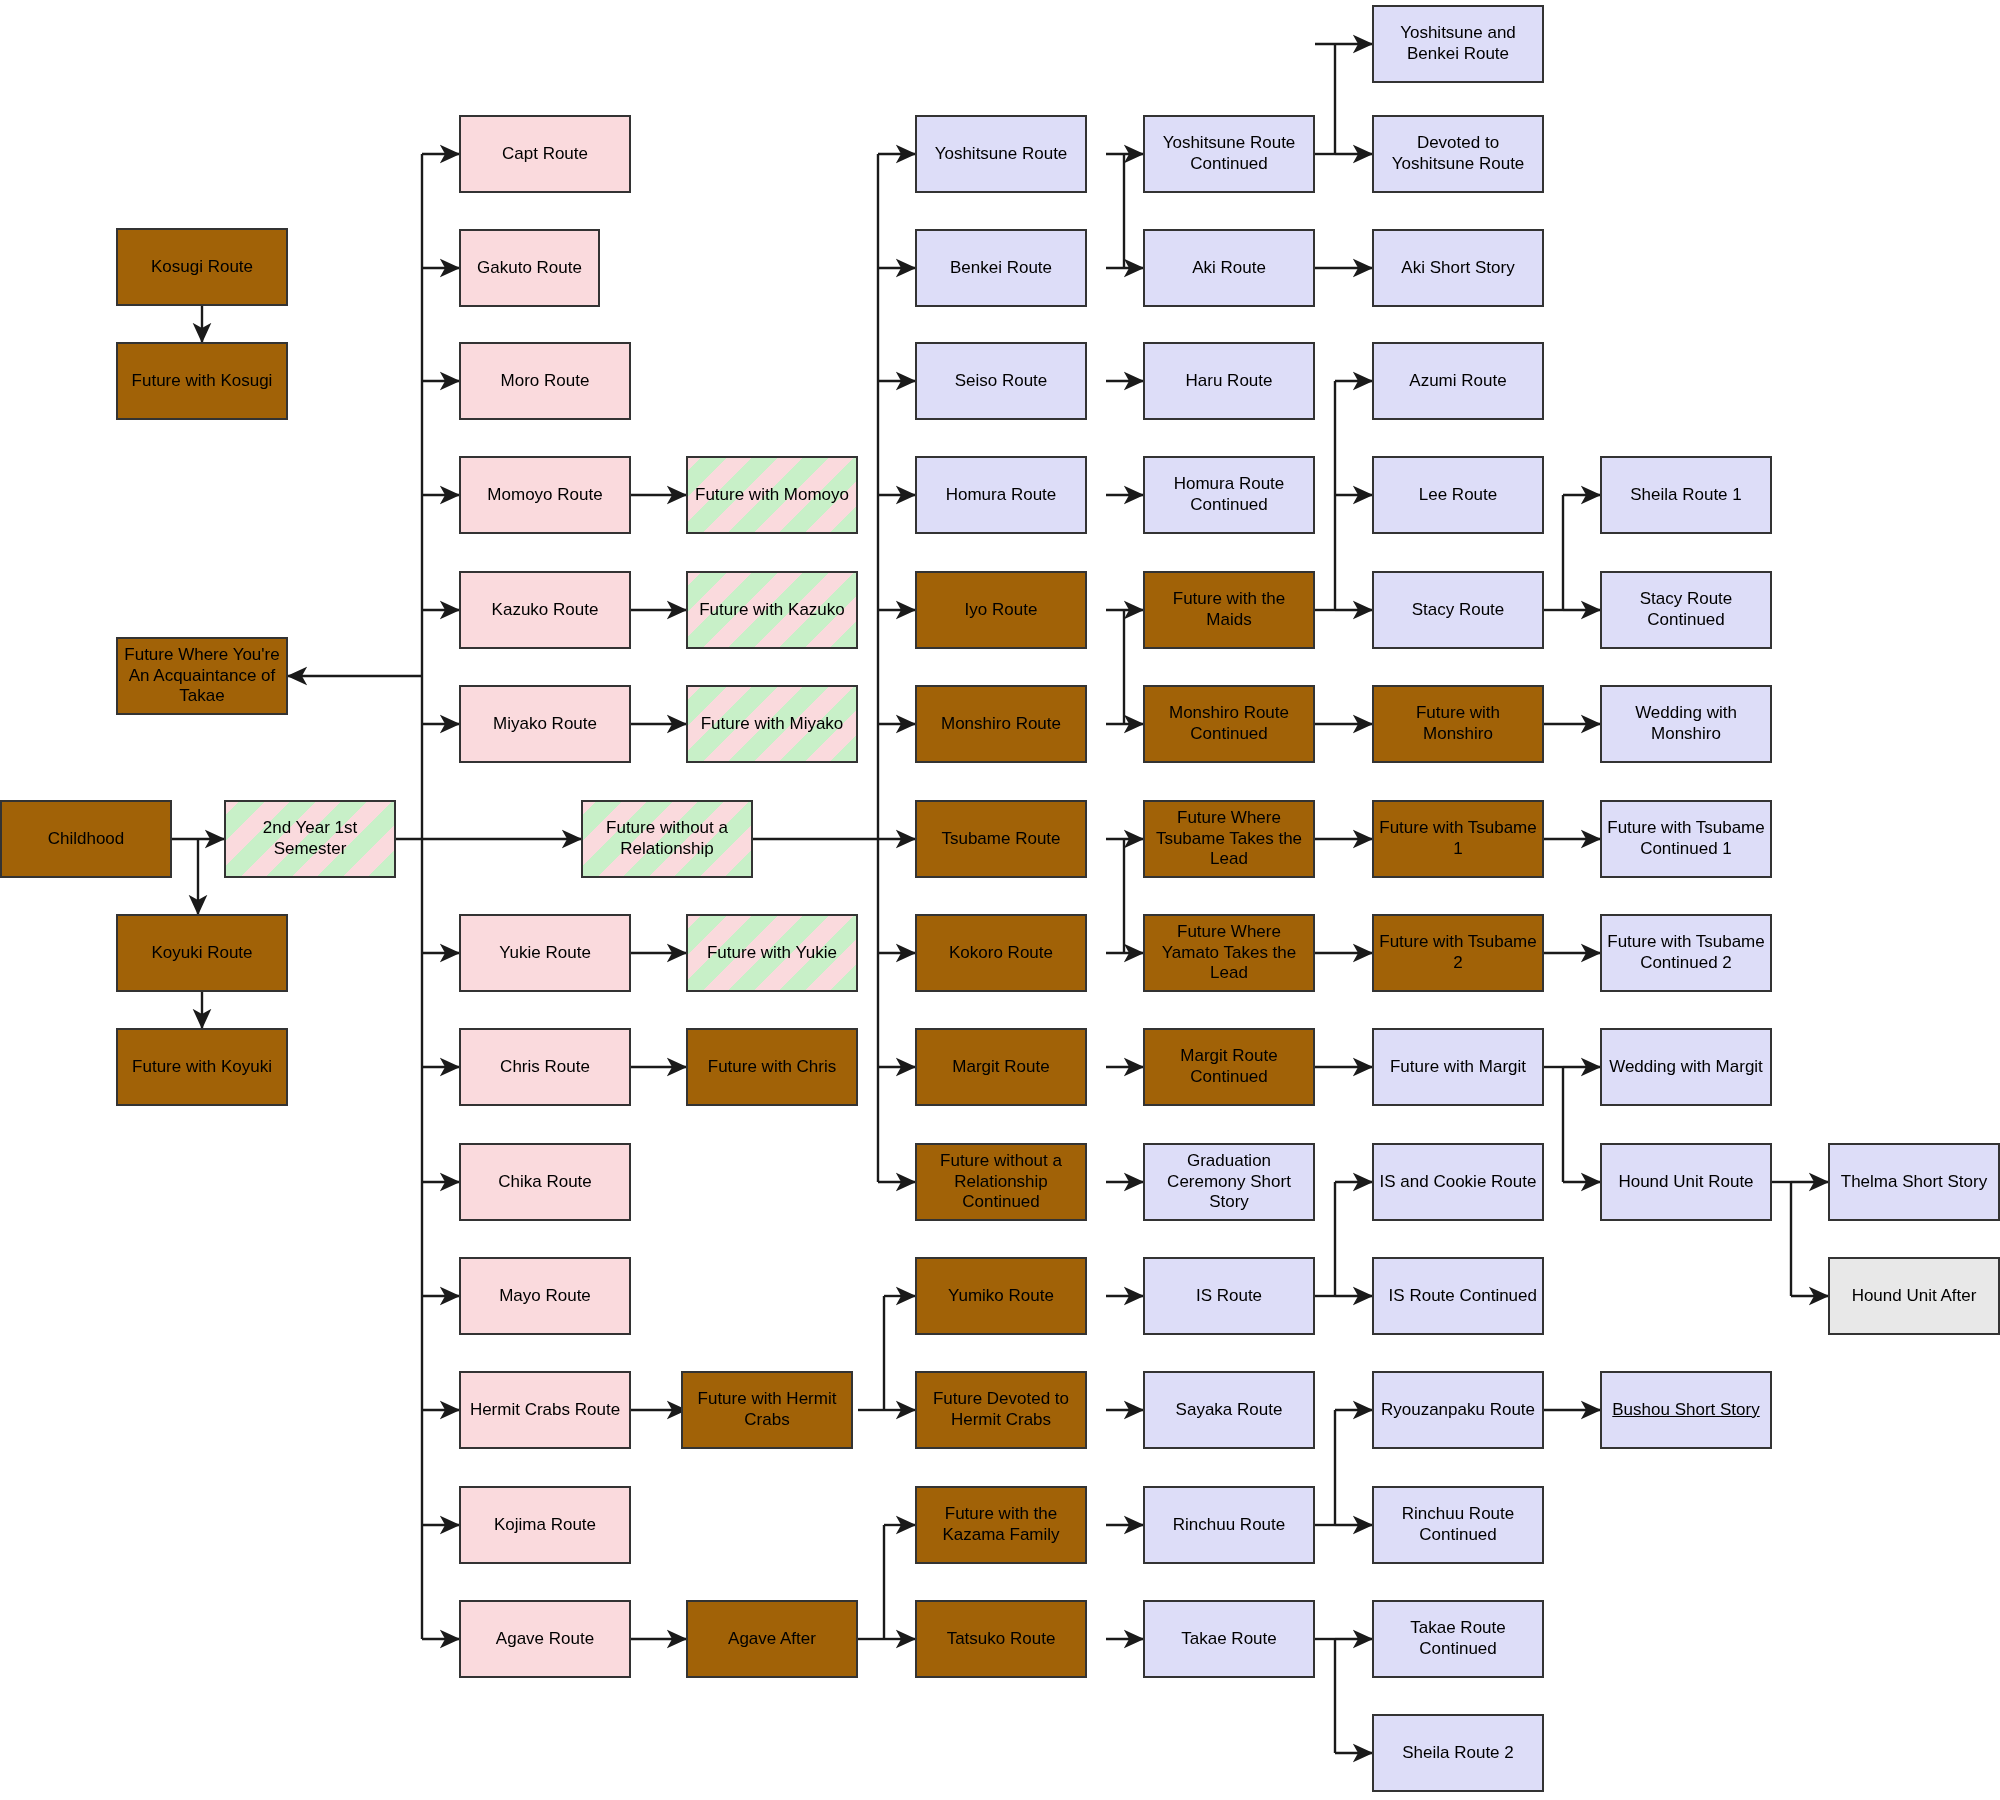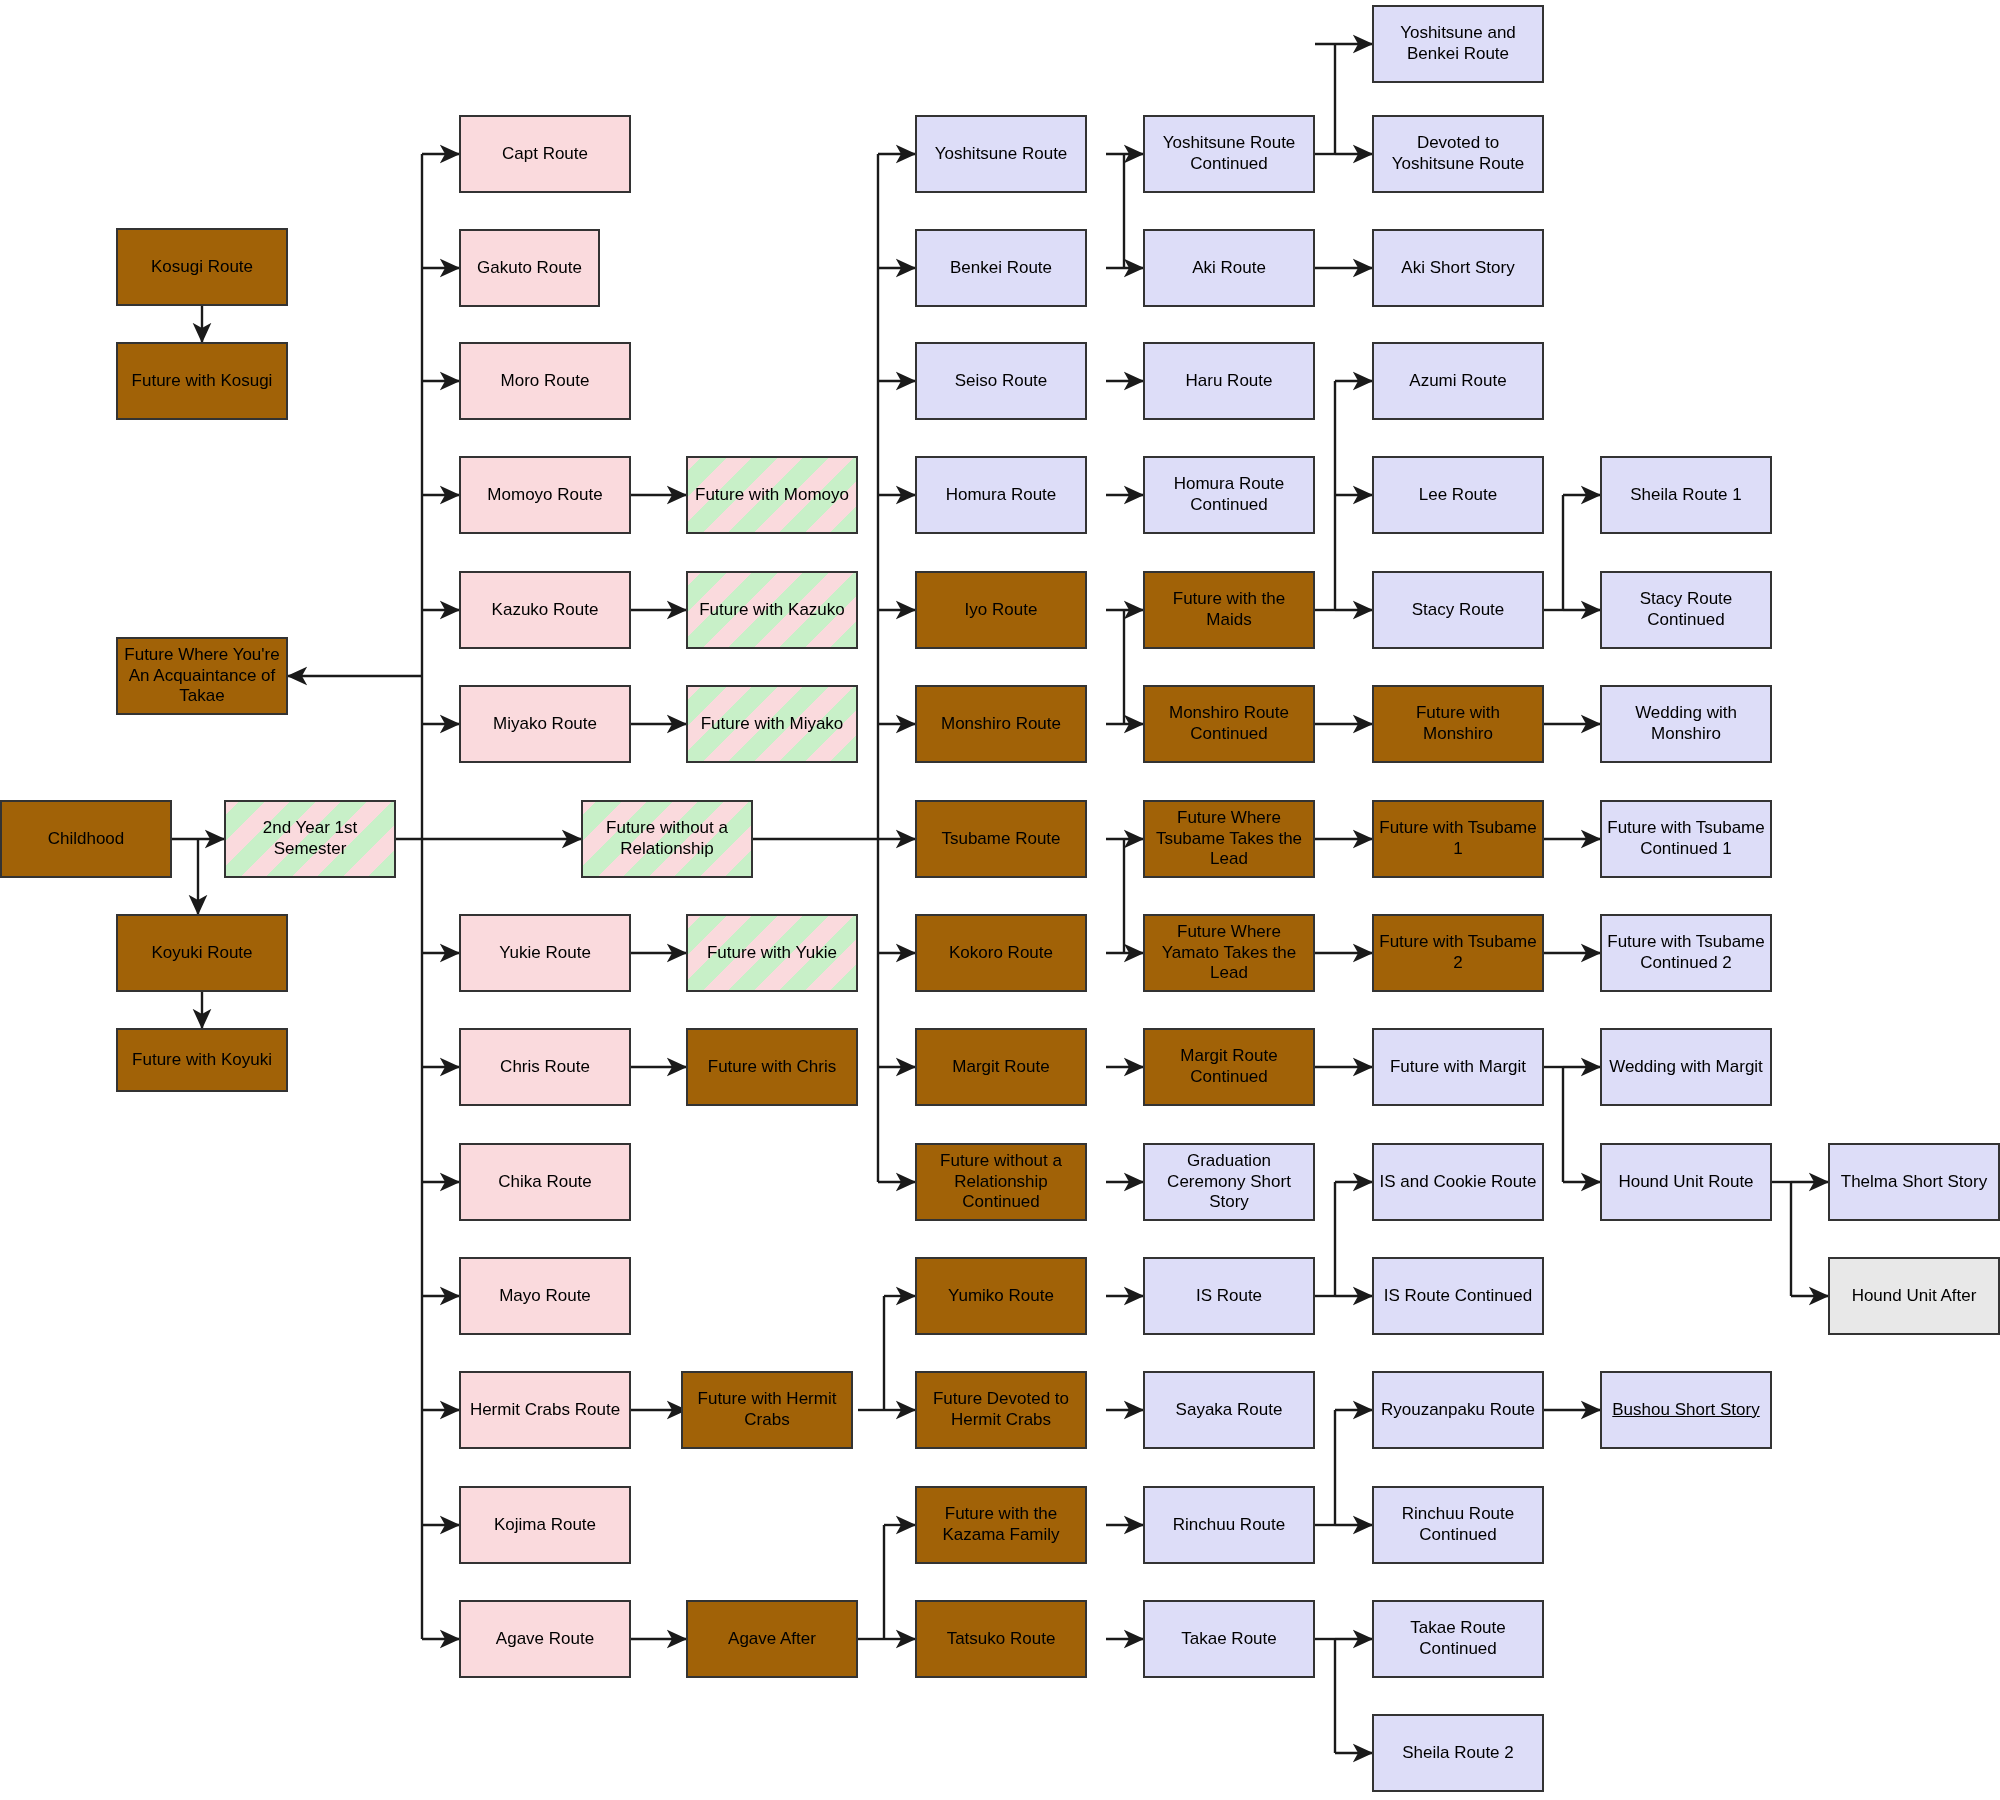--- a/index.html
+++ b/index.html
@@ -191,21 +191,21 @@
   </svg>
 <div class="node green" style="left: 116px; top: 228px; width: 172px; height: 78px;"><span>Kosugi Route</span></div>
     <div class="node green" style="left: 116px; top: 342px; width: 172px; height: 78px;"><span>Future with Kosugi</span></div>
     <div class="node green" style="left: 0px; top: 800px; width: 172px; height: 78px;"><span>Childhood</span></div>
     <div class="node striped" style="left: 224px; top: 800px; width: 172px; height: 78px;"><span>2nd Year 1st
 Semester</span></div>
     <div class="node green" style="left: 116px; top: 637px; width: 172px; height: 78px;"><span>Future Where You're
 An Acquaintance of
 Takae</span></div>
     <div class="node green" style="left: 116px; top: 914px; width: 172px; height: 78px;"><span>Koyuki Route</span></div>
-    <div class="node green" style="left: 116px; top: 1028px; width: 172px; height: 64px;"><span>Future with Koyuki</span></div>
+    <div class="node green" style="left: 116px; top: 1028px; width: 172px; height: 78px;"><span>Future with Koyuki</span></div>
     <div class="node pink" style="left: 459px; top: 115px; width: 172px; height: 78px;"><span>Capt Route</span></div>
     <div class="node pink" style="left: 459px; top: 229px; width: 141px; height: 78px;"><span>Gakuto Route</span></div>
     <div class="node pink" style="left: 459px; top: 342px; width: 172px; height: 78px;"><span>Moro Route</span></div>
     <div class="node pink" style="left: 459px; top: 456px; width: 172px; height: 78px;"><span>Momoyo Route</span></div>
     <div class="node pink" style="left: 459px; top: 571px; width: 172px; height: 78px;"><span>Kazuko Route</span></div>
     <div class="node pink" style="left: 459px; top: 685px; width: 172px; height: 78px;"><span>Miyako Route</span></div>
     <div class="node pink" style="left: 459px; top: 914px; width: 172px; height: 78px;"><span>Yukie Route</span></div>
     <div class="node pink" style="left: 459px; top: 1028px; width: 172px; height: 78px;"><span>Chris Route</span></div>
     <div class="node pink" style="left: 459px; top: 1143px; width: 172px; height: 78px;"><span>Chika Route</span></div>
     <div class="node pink" style="left: 459px; top: 1257px; width: 172px; height: 78px;"><span>Mayo Route</span></div>
@@ -272,21 +272,21 @@
     <div class="node purple" style="left: 1372px; top: 342px; width: 172px; height: 78px;"><span>Azumi Route</span></div>
     <div class="node purple" style="left: 1372px; top: 456px; width: 172px; height: 78px;"><span>Lee Route</span></div>
     <div class="node purple" style="left: 1372px; top: 571px; width: 172px; height: 78px;"><span>Stacy Route</span></div>
     <div class="node green" style="left: 1372px; top: 685px; width: 172px; height: 78px;"><span>Future with Monshiro</span></div>
     <div class="node green" style="left: 1372px; top: 800px; width: 172px; height: 78px;"><span>Future with Tsubame
 1</span></div>
     <div class="node green" style="left: 1372px; top: 914px; width: 172px; height: 78px;"><span>Future with Tsubame
 2</span></div>
     <div class="node purple" style="left: 1372px; top: 1028px; width: 172px; height: 78px;"><span>Future with Margit</span></div>
     <div class="node purple" style="left: 1372px; top: 1143px; width: 172px; height: 78px;"><span>IS and Cookie Route</span></div>
-    <div class="node purple" style="left: 1372px; top: 1257px; width: 172px; height: 78px;"><span>IS Route Continued</span></div>
+    <div class="node purple" style="left: 1372px; top: 1257px; width: 172px; height: 78px; justify-content: flex-end;"><span>IS Route Continued</span></div>
     <div class="node purple" style="left: 1372px; top: 1371px; width: 172px; height: 78px;"><span>Ryouzanpaku Route</span></div>
     <div class="node purple" style="left: 1372px; top: 1486px; width: 172px; height: 78px;"><span>Rinchuu Route
 Continued</span></div>
     <div class="node purple" style="left: 1372px; top: 1600px; width: 172px; height: 78px;"><span>Takae Route
 Continued</span></div>
     <div class="node purple" style="left: 1372px; top: 1714px; width: 172px; height: 78px;"><span>Sheila Route 2</span></div>
     <div class="node purple" style="left: 1600px; top: 456px; width: 172px; height: 78px;"><span>Sheila Route 1</span></div>
     <div class="node purple" style="left: 1600px; top: 571px; width: 172px; height: 78px;"><span>Stacy Route
 Continued</span></div>
     <div class="node purple" style="left: 1600px; top: 685px; width: 172px; height: 78px;"><span>Wedding with

